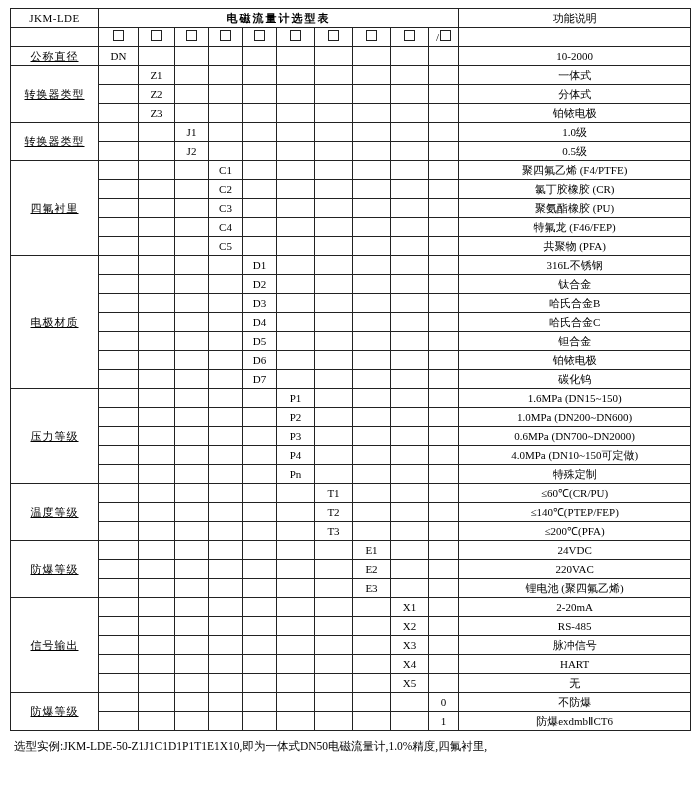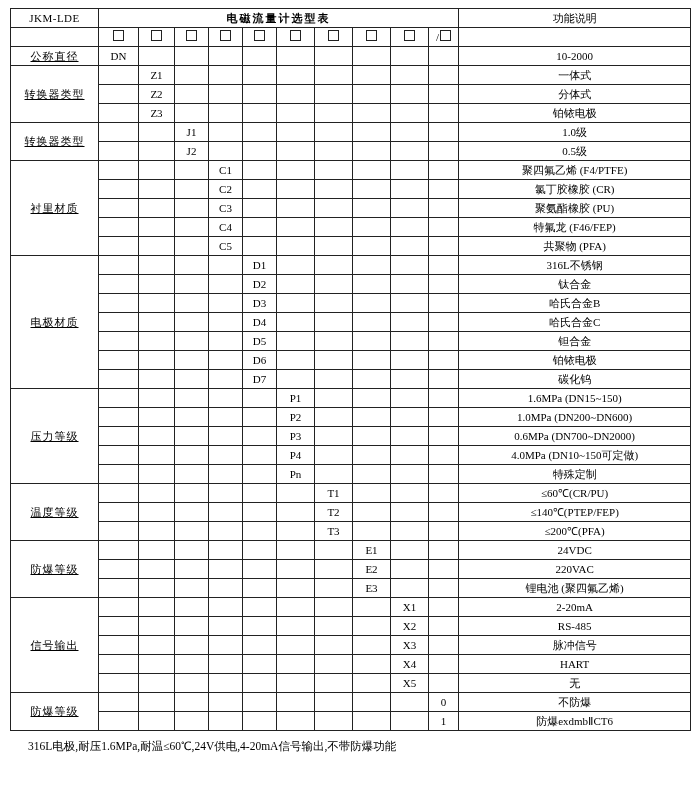--- a/index.html
+++ b/index.html
@@ -194,21 +194,21 @@
           <td class="empty"></td>
           <td class="empty"></td>
           <td class="empty"></td>
           <td class="empty"></td>
           <td class="empty"></td>
           <td class="empty"></td>
           <td class="empty"></td>
           <td class="desc">0.5级</td>
         </tr>
         <tr>
-          <td class="rowlabel" rowspan="5">衬里材质</td>
+          <td class="rowlabel" rowspan="5">四氟衬里</td>
           <td class="empty"></td>
           <td class="empty"></td>
           <td class="empty"></td>
           <td class="code">C1</td>
           <td class="empty"></td>
           <td class="empty"></td>
           <td class="empty"></td>
           <td class="empty"></td>
           <td class="empty"></td>
           <td class="empty"></td>
@@ -594,16 +594,16 @@
           <td class="empty"></td>
           <td class="empty"></td>
           <td class="empty"></td>
           <td class="code">1</td>
           <td class="desc">防爆exdmbⅡCT6</td>
         </tr>
       </tbody>
   </table>
 
   <div class="notes">
-    <div class="indent">316L电极,耐压1.6MPa,耐温≤60℃,24V供电,4-20mA信号输出,不带防爆功能</div>
+    <div>选型实例:JKM-LDE-50-Z1J1C1D1P1T1E1X10,即为一体式DN50电磁流量计,1.0%精度,四氟衬里,</div>
   </div>
 
 </div>
 
 </body></html>

